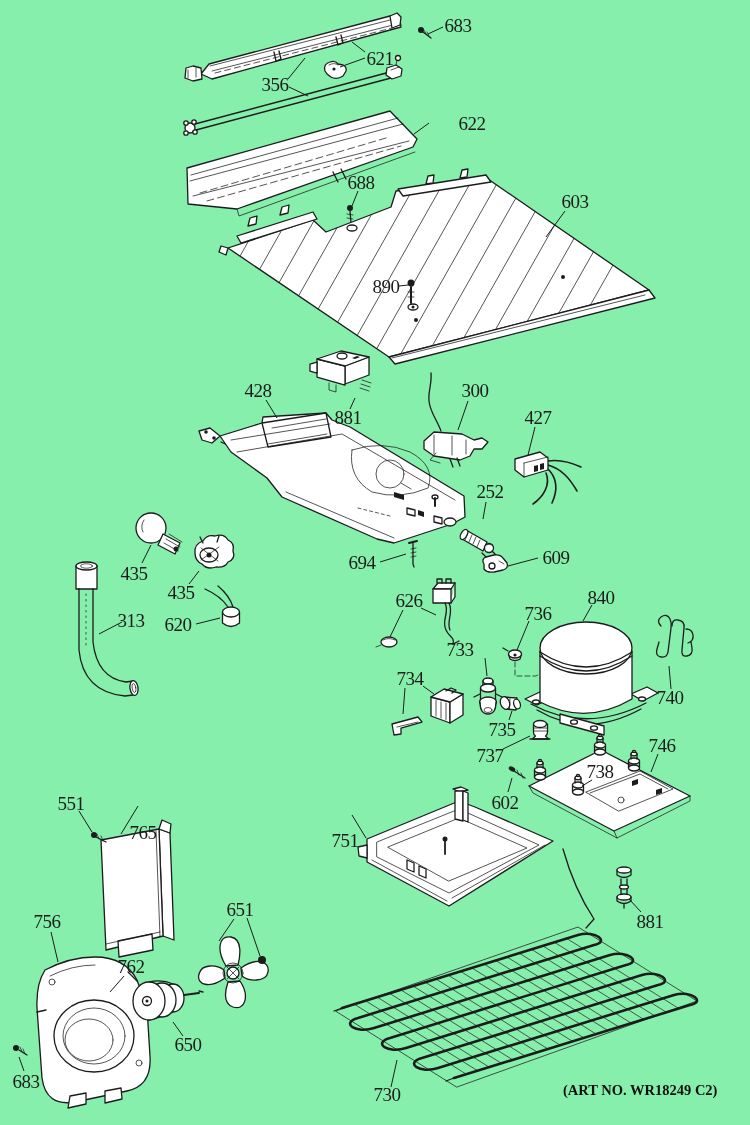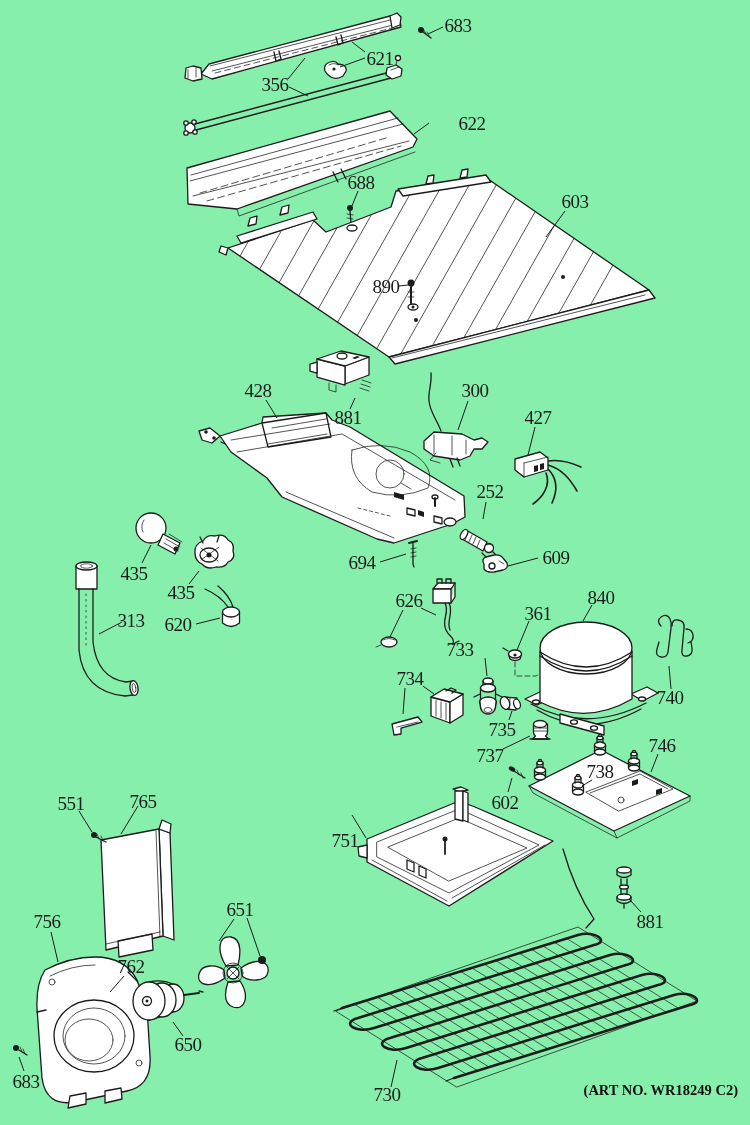--- a/index.html
+++ b/index.html
@@ -1,21 +1,21 @@
 <!DOCTYPE html>
 <html><head>
 <meta charset="utf-8">
 <style>
   html,body{margin:0;padding:0;background:#fff;}
   .stage{position:relative;width:750px;height:1125px;background:#86efac;overflow:hidden;
          font-family:Liberation Serif, serif;}
   .stage svg{position:absolute;left:0;top:0;}
   .lbl{position:absolute;transform:translate(-50%,-50%);font-size:19px;letter-spacing:-0.5px;
        color:#1b1b1b;white-space:nowrap;line-height:1;}
-  .artno{position:absolute;left:563px;top:1082px;width:175px;text-align:right;
+  .artno{position:absolute;left:563px;top:1082px;width:175px;
          font-weight:700;font-size:14.5px;color:#101010;white-space:nowrap;}
   
   .s{fill:none;stroke:#1c1c1c;stroke-width:1.3;stroke-linecap:round;stroke-linejoin:round;}
   .sw{fill:#ffffff;stroke:#1c1c1c;stroke-width:1.3;stroke-linecap:round;stroke-linejoin:round;}
   .t{stroke-width:.75;}
   .d{fill:#1c1c1c;stroke:none;}
   .ldr{fill:none;stroke:#1c1c1c;stroke-width:1;}
 </style>
 </head>
 <body>
@@ -441,33 +441,33 @@
 <div class="lbl" style="left:475px;top:390px">300</div>
 <div class="lbl" style="left:538px;top:417px">427</div>
 <div class="lbl" style="left:490px;top:491px">252</div>
 <div class="lbl" style="left:362px;top:562px">694</div>
 <div class="lbl" style="left:556px;top:557px">609</div>
 <div class="lbl" style="left:134px;top:573px">435</div>
 <div class="lbl" style="left:181px;top:592px">435</div>
 <div class="lbl" style="left:131px;top:620px">313</div>
 <div class="lbl" style="left:178px;top:624px">620</div>
 <div class="lbl" style="left:409px;top:600px">626</div>
-<div class="lbl" style="left:538px;top:613px">361</div>
+<div class="lbl" style="left:538px;top:613px">736</div>
 <div class="lbl" style="left:601px;top:597px">840</div>
 <div class="lbl" style="left:460px;top:649px">733</div>
 <div class="lbl" style="left:410px;top:678px">734</div>
 <div class="lbl" style="left:670px;top:697px">740</div>
 <div class="lbl" style="left:502px;top:729px">735</div>
 <div class="lbl" style="left:490px;top:755px">737</div>
 <div class="lbl" style="left:662px;top:745px">746</div>
 <div class="lbl" style="left:600px;top:771px">738</div>
 <div class="lbl" style="left:505px;top:802px">602</div>
 <div class="lbl" style="left:345px;top:840px">751</div>
 <div class="lbl" style="left:650px;top:921px">881</div>
-<div class="lbl" style="left:143px;top:801px">765</div>
+<div class="lbl" style="left:143px;top:832px">765</div>
 <div class="lbl" style="left:71px;top:803px">551</div>
 <div class="lbl" style="left:47px;top:921px">756</div>
 <div class="lbl" style="left:131px;top:966px">762</div>
 <div class="lbl" style="left:240px;top:909px">651</div>
 <div class="lbl" style="left:188px;top:1044px">650</div>
 <div class="lbl" style="left:26px;top:1081px">683</div>
 <div class="lbl" style="left:387px;top:1094px">730</div>
 
 <div class="artno">(ART NO. WR18249 C2)</div>
 

